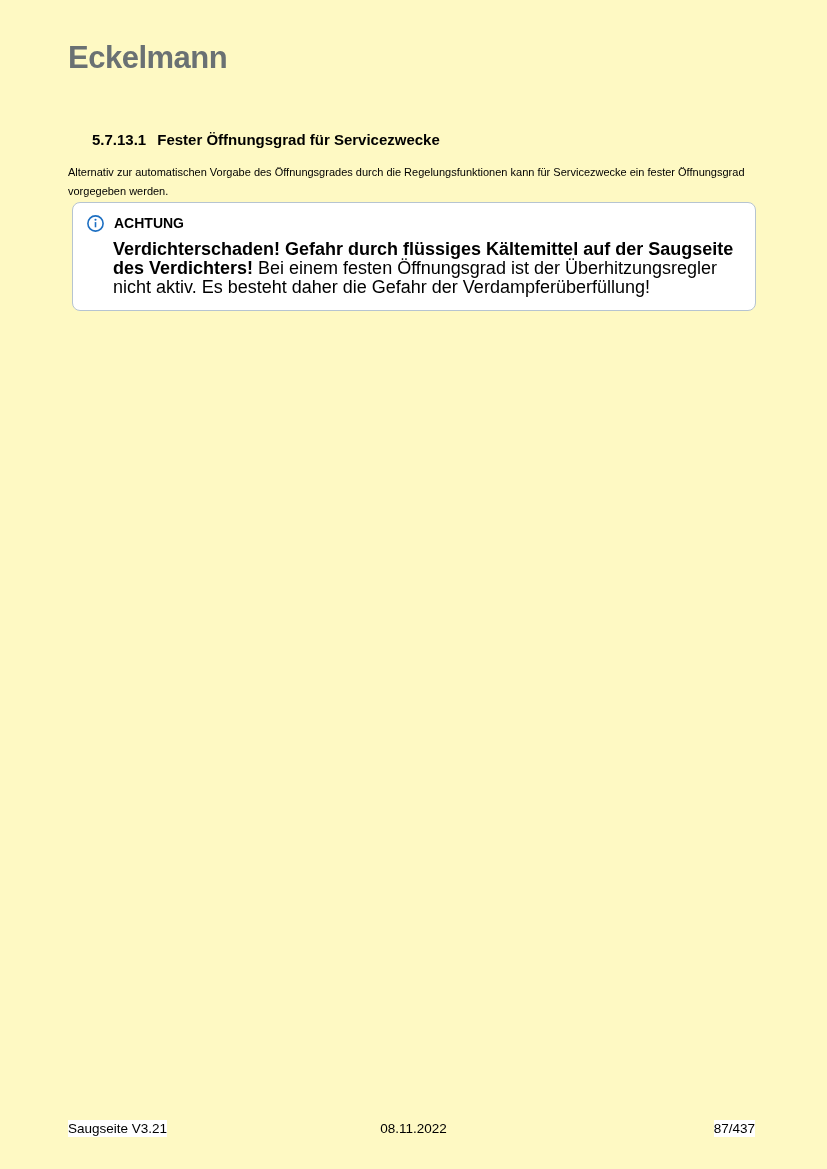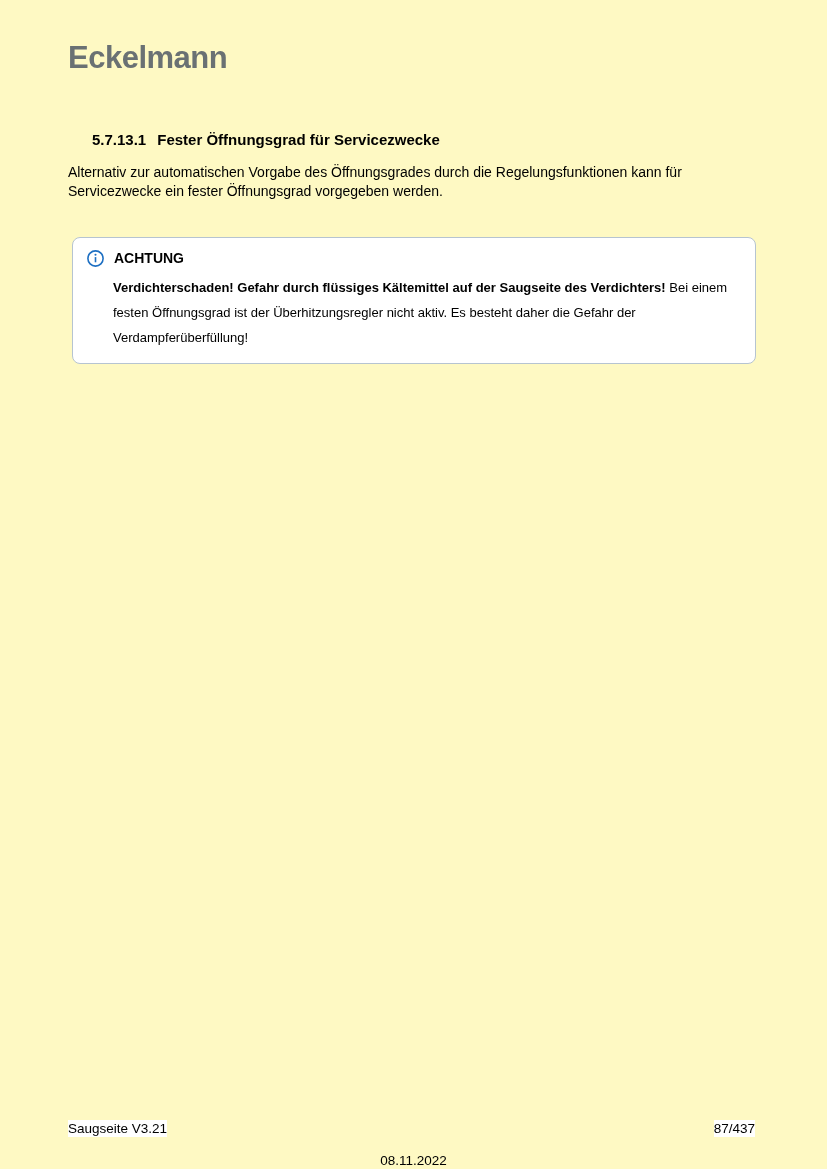--- a/index.html
+++ b/index.html
@@ -32,34 +32,33 @@
     line-height: 20px;
     white-space: nowrap;
     margin-left: 24px;
   }
   .section-heading .num { display: inline-block; margin-right: 11px; }
   .intro {
     position: absolute;
     left: 68px;
     top: 163px;
     width: 700px;
-    font-size: 14px;
+    font-size: 11px;
     line-height: 19px;
   }
   .notice {
     position: absolute;
     left: 72px;
     top: 202px;
     width: 684px;
     min-height: 98px;
     border: 1px solid #b6c4d1;
     border-radius: 8px;
     background: #ffffff;
     padding: 12px 15px 13px 14px;
-    margin-top: 35px;
   }
   .notice-header {
     display: flex;
     align-items: center;
     gap: 10px;
   }
   .notice-icon {
     width: 17px;
     height: 17px;
     flex: 0 0 auto;
@@ -67,42 +66,41 @@
   }
   .notice-label {
     font-size: 14px;
     font-weight: bold;
     line-height: 17px;
   }
   .notice-body {
     margin-top: 8px;
     margin-left: 26px;
     width: 629px;
-    font-size: 13px;
-    line-height: 25px;
+    font-size: 18px;
+    line-height: 19px;
   }
   .notice-body .lead { font-weight: bold; }
   .footer {
     position: absolute;
     left: 0;
     top: 1120px;
     width: 100%;
     padding-left: 68px;
     padding-right: 72px;
     display: flex;
     justify-content: space-between;
     font-size: 13.5px;
     line-height: 17px;
   }
   .footer .center {
     position: absolute;
     left: 0;
     width: 100%;
     text-align: center;
-    margin-top: 32px;
   }
   .footer .left, .footer .right { position: relative; z-index: 1; background: #fff; }
 </style>
 </head>
 <body>
 
 <div class="page">
 
   <div class="logo">Eckelmann</div>
 

